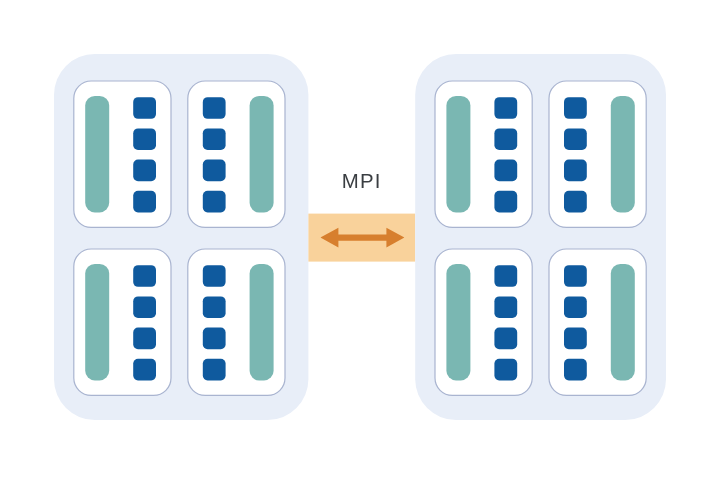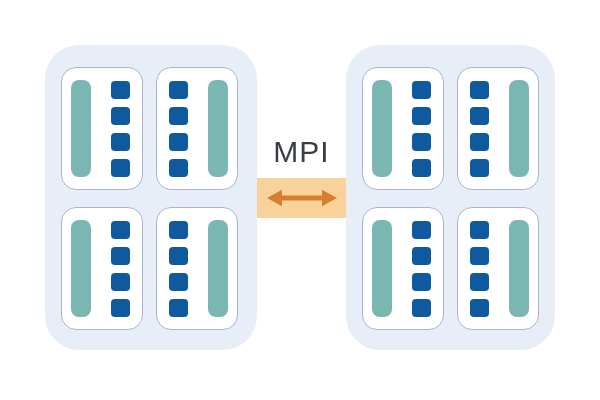--- a/index.html
+++ b/index.html
@@ -65,21 +65,21 @@
   }
 
   .connector {
     position: absolute;
     left: 257px;
     top: 136px;
     width: 89px;
   }
   .mpi-label {
     text-align: center;
-    font-size: 30px;
+    font-size: 17px;
     font-weight: 400;
     letter-spacing: 1px;
     color: var(--label-color, #3A3E42);
     height: 32px;
     line-height: 32px;
     margin-bottom: 10px;
     white-space: nowrap;
   }
   .connector-box {
     width: 89px;

